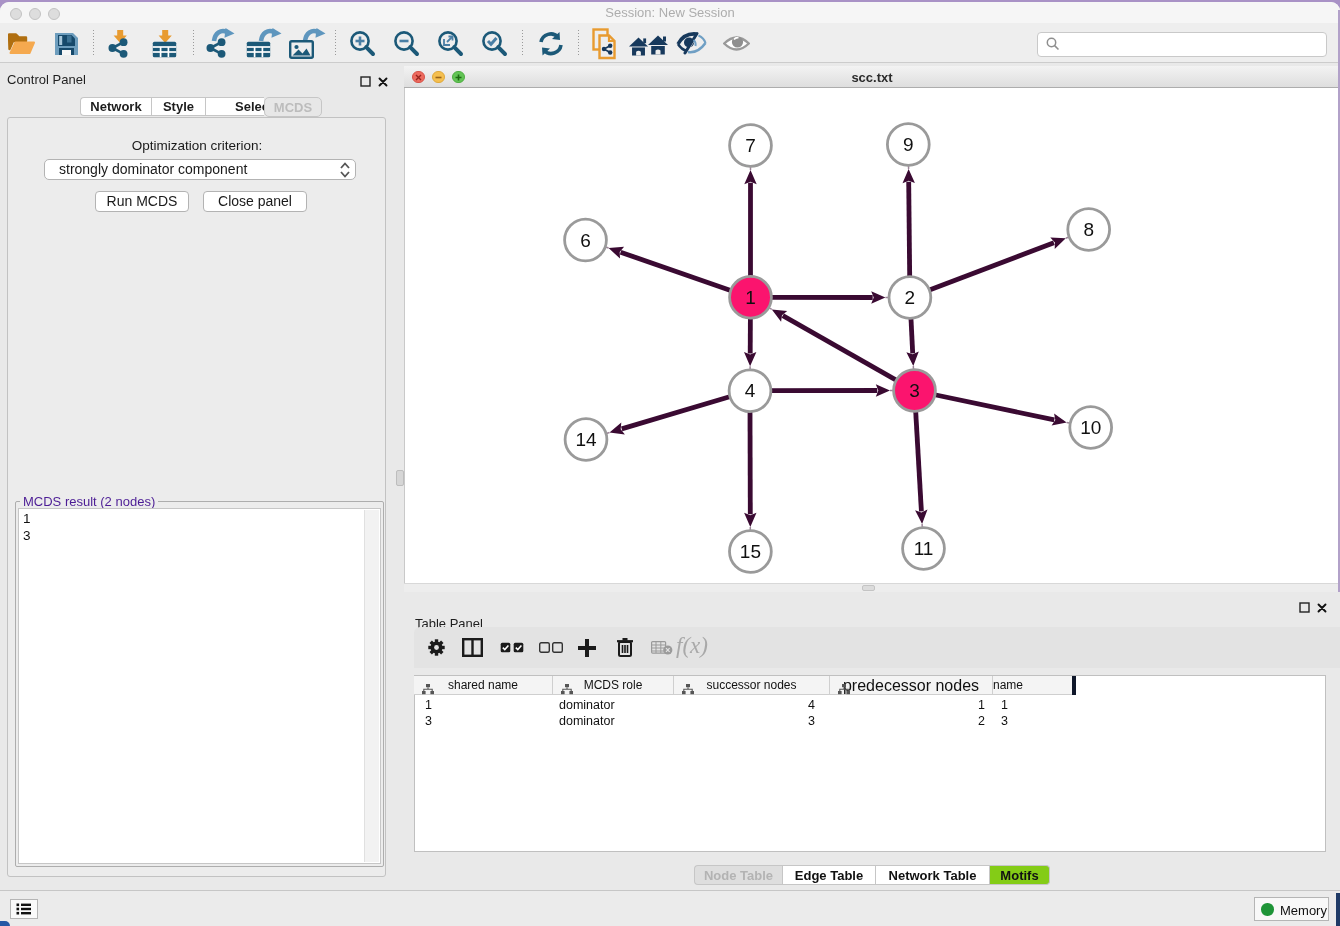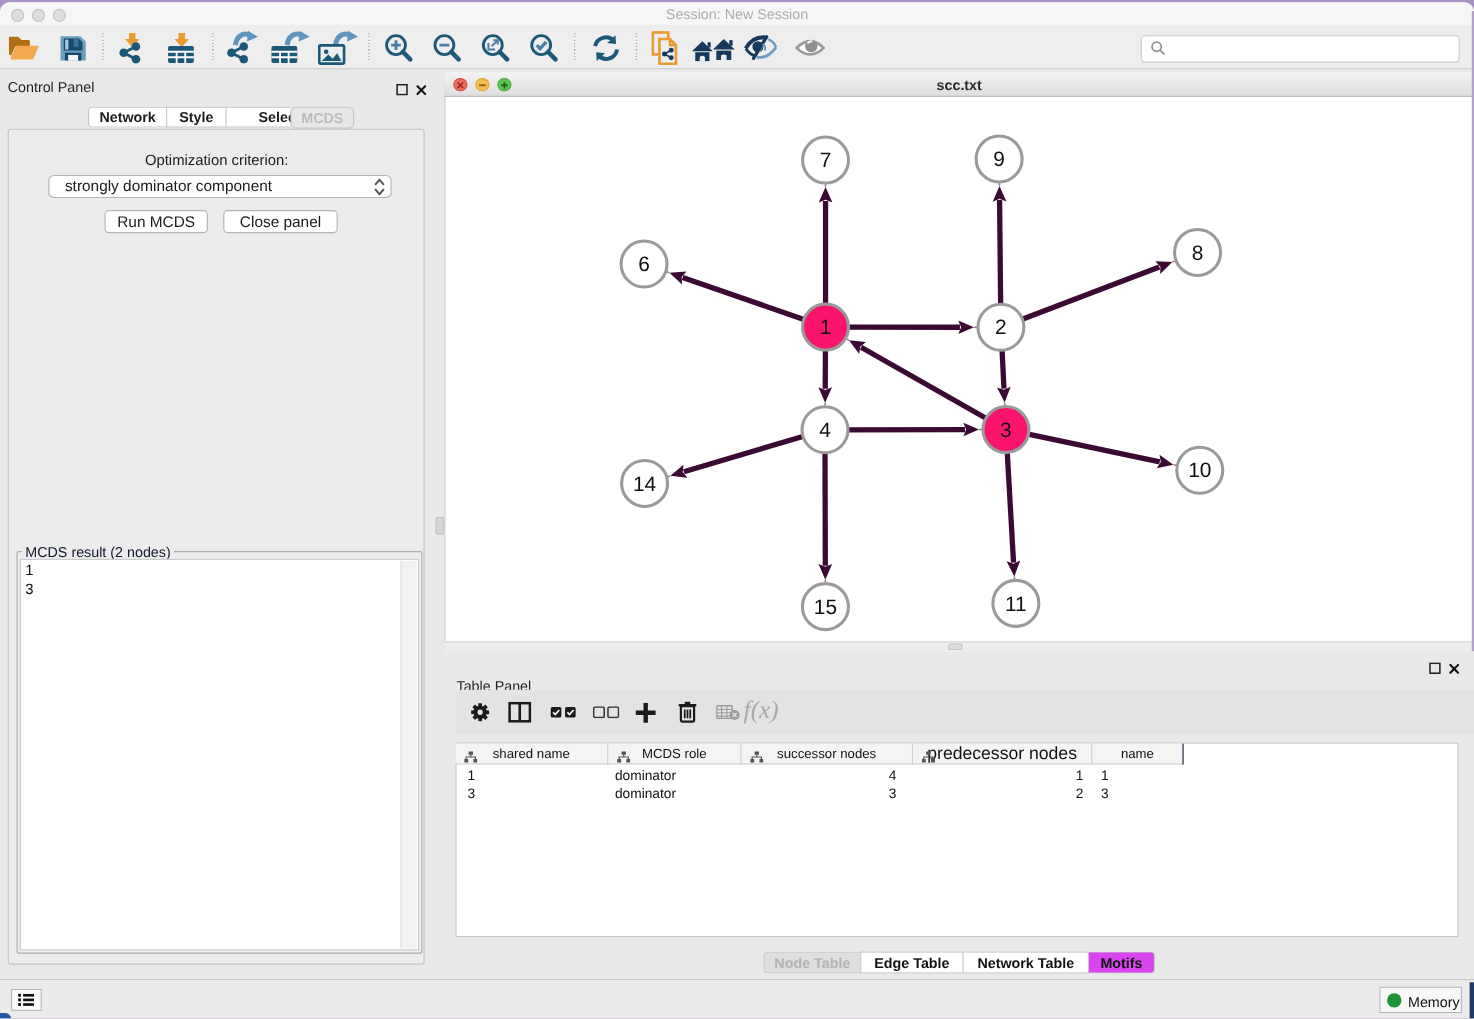--- a/index.html
+++ b/index.html
@@ -186,21 +186,21 @@
 </div>
 <div class="abs" style="left:8px;top:138px;width:378px;text-align:center;font-size:13.5px;color:#1a1a1a;">Optimization criterion:</div>
 <div class="abs" style="left:44px;top:159px;width:312px;height:21px;background:#fff;border:1px solid #b3b3b3;border-radius:5px;font-size:14px;color:#1a1a1a;line-height:19px;padding-left:14px;">strongly dominator component</div>
 <svg class="abs" style="left:339px;top:162px;" width="12" height="16" viewBox="0 0 12 16">
     <path d="M2 6 L6 1.5 L10 6" fill="none" stroke="#555" stroke-width="1.8"></path>
     <path d="M2 10 L6 14.5 L10 10" fill="none" stroke="#555" stroke-width="1.8"></path>
   </svg>
 <div class="abs" style="left:95px;top:191px;width:94px;height:21px;background:#fff;border:1px solid #b3b3b3;border-radius:4px;text-align:center;font-size:14px;color:#1a1a1a;line-height:19px;">Run MCDS</div>
 <div class="abs" style="left:203px;top:191px;width:104px;height:21px;background:#fff;border:1px solid #b3b3b3;border-radius:4px;text-align:center;font-size:14px;color:#1a1a1a;line-height:19px;">Close panel</div>
 <fieldset class="abs" style="left:15px;top:494px;width:369px;height:373px;border:1px solid #adadad;border-radius:2px;">
- <legend style="font-size:13px;color:#0f172a;margin-left:4px;padding:0 3px;">MCDS result (2 nodes)</legend>
+ <legend style="font-size:13px;color:#4c1d95;margin-left:4px;padding:0 3px;">MCDS result (2 nodes)</legend>
 </fieldset>
 <div class="abs" style="left:18px;top:508px;width:363px;height:356px;background:#fff;border:1px solid #c6c6c6;"></div>
 <div class="abs" style="left:364px;top:510px;width:15px;height:352px;background:#f2f2f2;border-left:1px solid #e0e0e0;"></div>
 <div class="abs" style="left:23px;top:511px;font-size:13.5px;color:#111;line-height:16.5px;">1<br>3</div>
 <div class="abs" style="left:396px;top:470px;width:8px;height:16px;background:#d6d6d6;border:1px solid #bdbdbd;border-radius:2px;"></div>
 
 <div class="abs" style="left:404px;top:66px;width:936px;height:526px;background:#ffffff;border-left:1px solid #c9c9c9;"></div>
 <div class="abs" style="left:404px;top:66px;width:936px;height:22px;background:linear-gradient(#f3f3f3,#dedede);border-bottom:1px solid #adadad;"></div>
 <div class="abs" style="left:404px;top:70px;width:936px;text-align:center;font-size:13px;font-weight:bold;color:#2b2b2b;">scc.txt</div>
 <div class="abs" style="left:412px;top:70.5px;width:12.5px;height:12.5px;border-radius:50%;background:#ed6a5e;border:1px solid #d55349;"></div>
@@ -371,36 +371,36 @@
       <rect x="8.4" y="7" width="3.6" height="3.2" fill="#555"></rect>
       <path d="M6 3.2 L6 5.2 M1.8 7 L1.8 5.2 L10.2 5.2 L10.2 7" fill="none" stroke="#555" stroke-width="1.1"></path>
     </svg></div>
 <div class="abs" style="left:830px;top:676px;width:163px;height:19px;border-right:1px solid #cfcfcf;font-size:16px;color:#111;text-align:center;line-height:19px;">predecessor nodes</div>
 <div class="abs" style="left:838px;top:680px;"><svg width="12" height="11" viewBox="0 0 12 11" style="vertical-align:-1px;">
       <rect x="4" y="0" width="4" height="3.2" fill="#555"></rect>
       <rect x="0" y="7" width="3.6" height="3.2" fill="#555"></rect>
       <rect x="8.4" y="7" width="3.6" height="3.2" fill="#555"></rect>
       <path d="M6 3.2 L6 5.2 M1.8 7 L1.8 5.2 L10.2 5.2 L10.2 7" fill="none" stroke="#555" stroke-width="1.1"></path>
     </svg></div>
-<div class="abs" style="left:993px;top:676px;width:83px;height:19px;border-right:1px solid #0f172a;font-size:12px;color:#111;text-align:center;line-height:19px;">name</div>
+<div class="abs" style="left:993px;top:676px;width:83px;height:19px;border-right:4px solid #0f172a;font-size:12px;color:#111;line-height:19px;">name</div>
 <div class="abs" style="left:425px;top:698px;font-size:12.5px;color:#111;">1</div>
 <div class="abs" style="left:559px;top:698px;font-size:12.5px;color:#111;">dominator</div>
 <div class="abs" style="left:700px;top:698px;width:115px;text-align:right;font-size:12.5px;color:#111;">4</div>
 <div class="abs" style="left:860px;top:698px;width:125px;text-align:right;font-size:12.5px;color:#111;">1</div>
 <div class="abs" style="left:1001px;top:698px;font-size:12.5px;color:#111;">1</div>
 <div class="abs" style="left:425px;top:714px;font-size:12.5px;color:#111;">3</div>
 <div class="abs" style="left:559px;top:714px;font-size:12.5px;color:#111;">dominator</div>
 <div class="abs" style="left:700px;top:714px;width:115px;text-align:right;font-size:12.5px;color:#111;">3</div>
 <div class="abs" style="left:860px;top:714px;width:125px;text-align:right;font-size:12.5px;color:#111;">2</div>
 <div class="abs" style="left:1001px;top:714px;font-size:12.5px;color:#111;">3</div>
 <div class="abs" style="left:694px;top:865px;height:20px;display:flex;font-size:13px;font-weight:bold;">
  <div style="width:88px;background:#dedede;border:1px solid #c6c6c6;border-right:none;border-radius:4px 0 0 4px;text-align:center;line-height:19px;color:#b3b3b3;">Node Table</div>
  <div style="width:93px;background:#fff;border:1px solid #c6c6c6;border-right:none;text-align:center;line-height:19px;color:#111;">Edge Table</div>
  <div style="width:115px;background:#fff;border:1px solid #c6c6c6;text-align:center;line-height:19px;color:#111;">Network Table</div>
- <div style="width:60px;background:#d946ef;border:1px solid #c6c6c6;border-left:none;border-radius:0 4px 4px 0;text-align:center;line-height:19px;color:#111;">Motifs</div>
+ <div style="width:60px;background:#84cc16;border:1px solid #c6c6c6;border-left:none;border-radius:0 4px 4px 0;text-align:center;line-height:19px;color:#111;">Motifs</div>
 </div>
 <div class="abs" style="left:0;top:890px;width:1340px;height:36px;background:#ebebeb;border-top:1px solid #c6c6c6;"></div>
 <div class="abs" style="left:10px;top:899px;width:28px;height:20px;background:#fafafa;border:1px solid #b5b5b5;"></div>
 <svg class="abs" style="left:16px;top:903px;" width="15" height="12" viewBox="0 0 15 12">
     <g fill="#111">
       <rect x="0.5" y="0.5" width="2.6" height="2.6"></rect>
       <rect x="5" y="0.6" width="10" height="2.4"></rect>
       <rect x="0.5" y="4.7" width="2.6" height="2.6"></rect>
       <rect x="5" y="4.8" width="10" height="2.4"></rect>
       <rect x="0.5" y="8.9" width="2.6" height="2.6"></rect>

